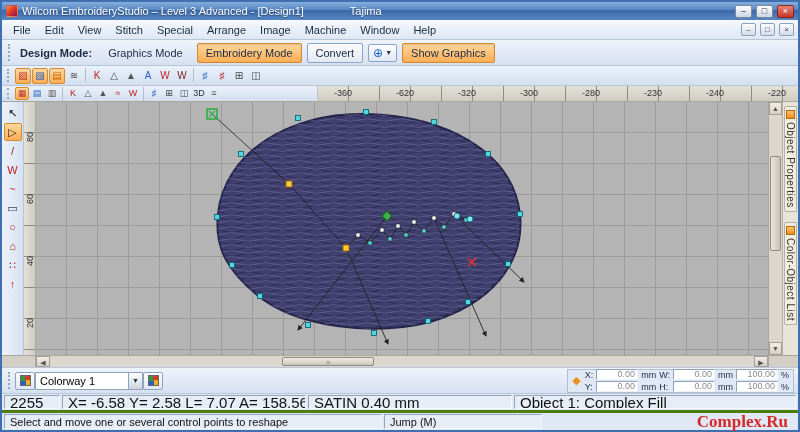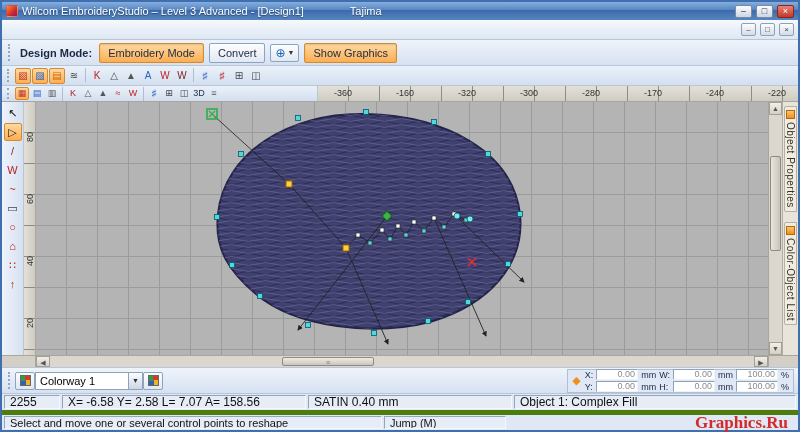--- a/index.html
+++ b/index.html
@@ -105,52 +105,65 @@
     background:linear-gradient(#fdfdfd,#cdd6e2);border-left:1px solid #8ea2b8;}
   .cwspacer{flex:1;}
   .xywh{display:flex;align-items:center;gap:4px;border:1px solid #b0bfd2;background:#dfe8f4;padding:1px 4px;height:24px;}
   .xyicon{color:#ef8f1f;font-size:11px;}
   .xygrid{display:grid;grid-template-columns:auto auto auto auto auto auto auto auto;grid-auto-rows:11px;column-gap:3px;row-gap:1px;align-items:center;font-size:9px;color:#1a2a44;}
   .field{background:#fff;border:1px solid;border-color:#8ea2b8 #eef3fa #eef3fa #8ea2b8;color:#8b8b8b;
     font-size:9px;text-align:right;width:42px;height:11px;line-height:9px;padding:0 2px;}
   .field.pct{width:42px;}
 
   
-  .statusbar{height:17px;display:flex;gap:2px;padding:1px 2px;background:#dfe8f4;border-top:1px solid #b9c6d8;font-size:12px;color:#111;}
+  .statusbar{height:17px;display:flex;gap:2px;padding:1px 2px;background:#dfe8f4;border-top:1px solid #b9c6d8;font-size:15px;color:#111;}
   .scell{border:1px solid;border-color:#93a5ba #f5f8fc #f5f8fc #93a5ba;background:#e6edf6;
     display:flex;align-items:center;padding:0 5px;white-space:nowrap;overflow:hidden;}
-  .hintbar{height:20px;display:flex;gap:2px;padding:1px 2px;background:#dfe8f4;border-top:5px solid #4d7c0f;font-size:11px;color:#111;position:relative;}
+  .hintbar{height:20px;display:flex;gap:2px;padding:1px 2px;background:#dfe8f4;border-top:3px solid #4d7c0f;font-size:11px;color:#111;position:relative;}
   .watermark{font-family:"Liberation Serif","DejaVu Serif",serif;font-size:17px;font-weight:bold;color:#d42a2a;
     display:flex;align-items:center;justify-content:flex-end;padding-right:8px;}
 </style>
 </head>
 <body>
 
 <div class="window">
 
   <div class="titlebar">
     <div class="appicon"></div>
     <span class="titletext">Wilcom EmbroideryStudio – Level 3 Advanced - [Design1]</span>
     <span class="titletext2">Tajima</span>
     <span class="tspacer"></span>
     <div class="winbtn">–</div>
     <div class="winbtn">□</div>
     <div class="winbtn close">×</div>
   </div>
 
   <div class="menubar">
+    <div style="display:flex">
+        <div class="menu-item">File</div>
+        <div class="menu-item">Edit</div>
+        <div class="menu-item">View</div>
+        <div class="menu-item">Stitch</div>
+        <div class="menu-item">Special</div>
+        <div class="menu-item">Arrange</div>
+        <div class="menu-item">Image</div>
+        <div class="menu-item">Machine</div>
+        <div class="menu-item">Window</div>
+        <div class="menu-item">Help</div>
+      </div>
     <span class="mspacer"></span>
     <div class="mdibtn">–</div>
     <div class="mdibtn">□</div>
     <div class="mdibtn">×</div>
   </div>
 
   <div class="modebar">
     <div class="grip"></div>
     <span class="modelabel">Design Mode:</span>
+    <div class="modebtn flat">Graphics Mode</div>
     <div class="modebtn active">Embroidery Mode</div>
     <div class="modebtn raised">Convert</div>
     <div class="globebtn">
       <span class="globeglyph">⊕</span>
       <span class="ddarrow">▼</span>
     </div>
     <div class="modebtn active">Show Graphics</div>
   </div>
 
   <div class="iconrow1">
@@ -191,25 +204,25 @@
           <div class="tsep"></div>
           <div class="tbtn" style="color: rgb(42, 98, 196);">♯</div>
           <div class="tbtn" style="color: rgb(68, 68, 68);">⊞</div>
           <div class="tbtn" style="color: rgb(68, 68, 68);">◫</div>
           <div class="tbtn" style="color: rgb(34, 51, 68);">3D</div>
           <div class="tbtn" style="color: rgb(85, 85, 85);">≡</div>
         </div>
     </div>
     <div class="topruler">
         <span class="rlabel" style="left: 16px;">-360</span>
-        <span class="rlabel" style="left: 78px;">-160</span>
+        <span class="rlabel" style="left: 78px;">-620</span>
         <span class="rlabel" style="left: 140px;">-320</span>
         <span class="rlabel" style="left: 202px;">-300</span>
         <span class="rlabel" style="left: 264px;">-280</span>
-        <span class="rlabel" style="left: 326px;">-170</span>
+        <span class="rlabel" style="left: 326px;">-230</span>
         <span class="rlabel" style="left: 388px;">-240</span>
         <span class="rlabel" style="left: 450px;">-220</span>
       </div>
   </div>
 
   <div class="main">
     <div class="tools">
         <div class="toolbtn" style="color: rgb(17, 17, 17);">↖</div>
         <div class="toolbtn active" style="color: rgb(17, 17, 17);">▷</div>
         <div class="toolbtn" style="color: rgb(138, 43, 43);">/</div>
@@ -360,17 +373,17 @@
 
   <div class="statusbar">
     <div class="scell" style="width:56px">2255</div>
     <div class="scell" style="width:244px">X= -6.58 Y=  2.58 L=  7.07 A= 158.56</div>
     <div class="scell" style="width:204px">SATIN  0.40 mm</div>
     <div class="scell" style="flex:1">Object 1: Complex Fill</div>
   </div>
 
   <div class="hintbar">
     <div class="scell" style="width:378px">Select and move one or several control points to reshape</div>
-    <div class="scell" style="width:122px">Jump (M)</div>
-    <div class="watermark" style="flex:1">Graphics.Ru</div>
+    <div class="scell" style="width:158px">Jump (M)</div>
+    <div class="watermark" style="flex:1">Complex.Ru</div>
   </div>
 
 </div>
 
 </body></html>

